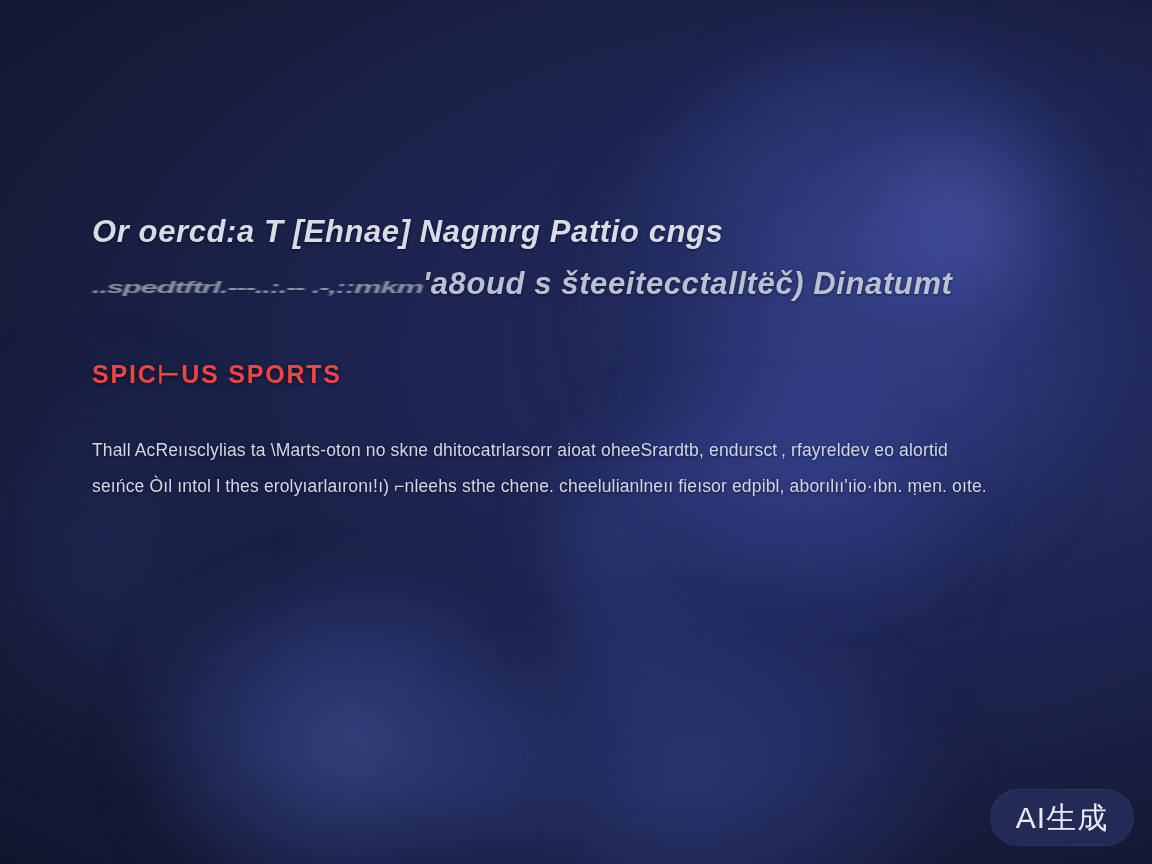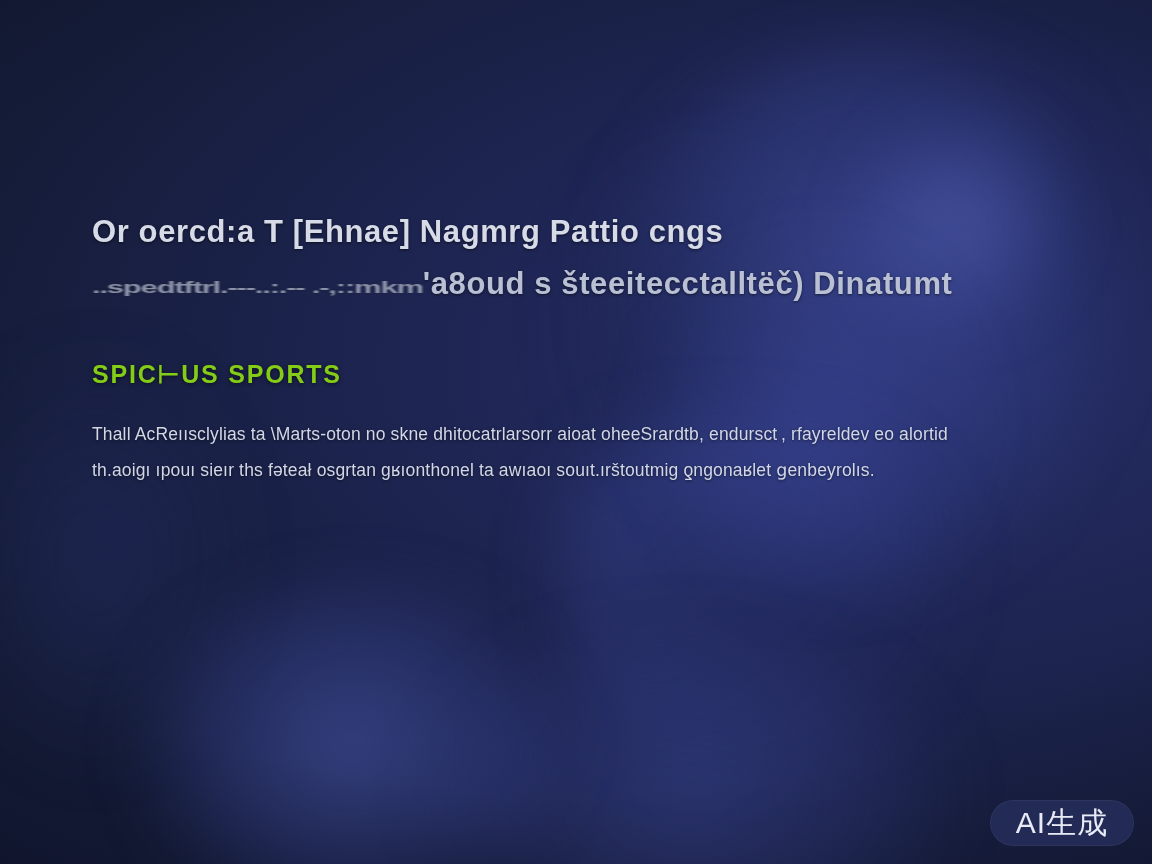--- a/index.html
+++ b/index.html
@@ -129,20 +129,21 @@
   }
 
   .headline {
     color: #c9cede;
     font-size: 31px;
     font-weight: 700;
     line-height: 52px;
     letter-spacing: 0.6px;
     text-shadow: 0 1px 3px rgba(0,0,0,0.55);
     white-space: nowrap;
+    font-style: italic;
   }
 
   .headline-line-1 {
     color: #d7dbe8;
   }
 
   
   .headline-line-2 {
     color: #b9c0d4;
     position: relative;
@@ -154,48 +155,48 @@
     color: #9aa3bd;
     filter: blur(1.3px) contrast(0.82);
     transform: scaleY(0.55) translateY(6px);
     transform-origin: left center;
     letter-spacing: -1.2px;
     opacity: 0.92;
   }
 
   .subhead {
     margin-top: 50px;
-    color: #84cc16;
+    color: #ef4444;
     font-size: 25px;
     font-weight: 700;
     letter-spacing: 1.8px;
     text-shadow: 0 1px 4px rgba(0,0,0,0.6);
   }
 
   .body-copy {
-    margin-top: 28px;
+    margin-top: 44px;
     color: #d2d7e6;
     font-size: 17.5px;
     line-height: 35.5px;
     letter-spacing: 0.15px;
     text-shadow: 0 1px 3px rgba(0,0,0,0.5);
   }
 
   .body-line {
     white-space: nowrap;
     display: block;
   }
 
   
   .ai-badge {
     position: absolute;
     right: 18px;
     bottom: 18px;
     width: 144px;
-    height: 46px;
+    height: 57px;
     border-radius: 29px;
     background: rgba(38,46,94,0.78);
     display: flex;
     align-items: center;
     justify-content: center;
     box-shadow: inset 0 0 0 1px rgba(255,255,255,0.05);
   }
 
   .ai-badge-label {
     color: #e8ebf5;
@@ -225,21 +226,21 @@
 
     <div class="headline">
       <span class="headline-line-1">Or  oercd:a T [Ehnae] Nagmrg Pattio cngs</span>
       <span class="headline-line-2"><span class="smear">..spedtftrl.---..:.-- .-,::mkm</span><span>'a8oud s šteeitecctalltëč) Dinatumt</span></span>
     </div>
 
     <div class="subhead">SPIC⊢US  SPORTS</div>
 
     <div class="body-copy">
       <span class="body-line">Thall AcReıısclylias ta \Marts-oton no skne dhitocatrlarsorr aioat  oheeSrardtb, endursct , rfayreldev eo alortid</span>
-      <span class="body-line">th.aoiɡı ıpouı sieır ths fəteał osgrtan gʁıonthonel ta  awıaoı souıt.ırštoutmig  ƍngonaʁlet ցenbeyrolıs.</span>
+      <span class="body-line">seıńce Òıl ıntol l thes erolyıarlaıronı!ı) ⌐nleehs sthe chene. cheelulianlneıı fieısor edpibl, aborılıı'ıio·ıbn. ṃen. oıte.</span>
     </div>
 
   </div>
 
   <div class="ai-badge">
     <span class="ai-badge-label">AI生成</span>
   </div>
 
 </div>
 

